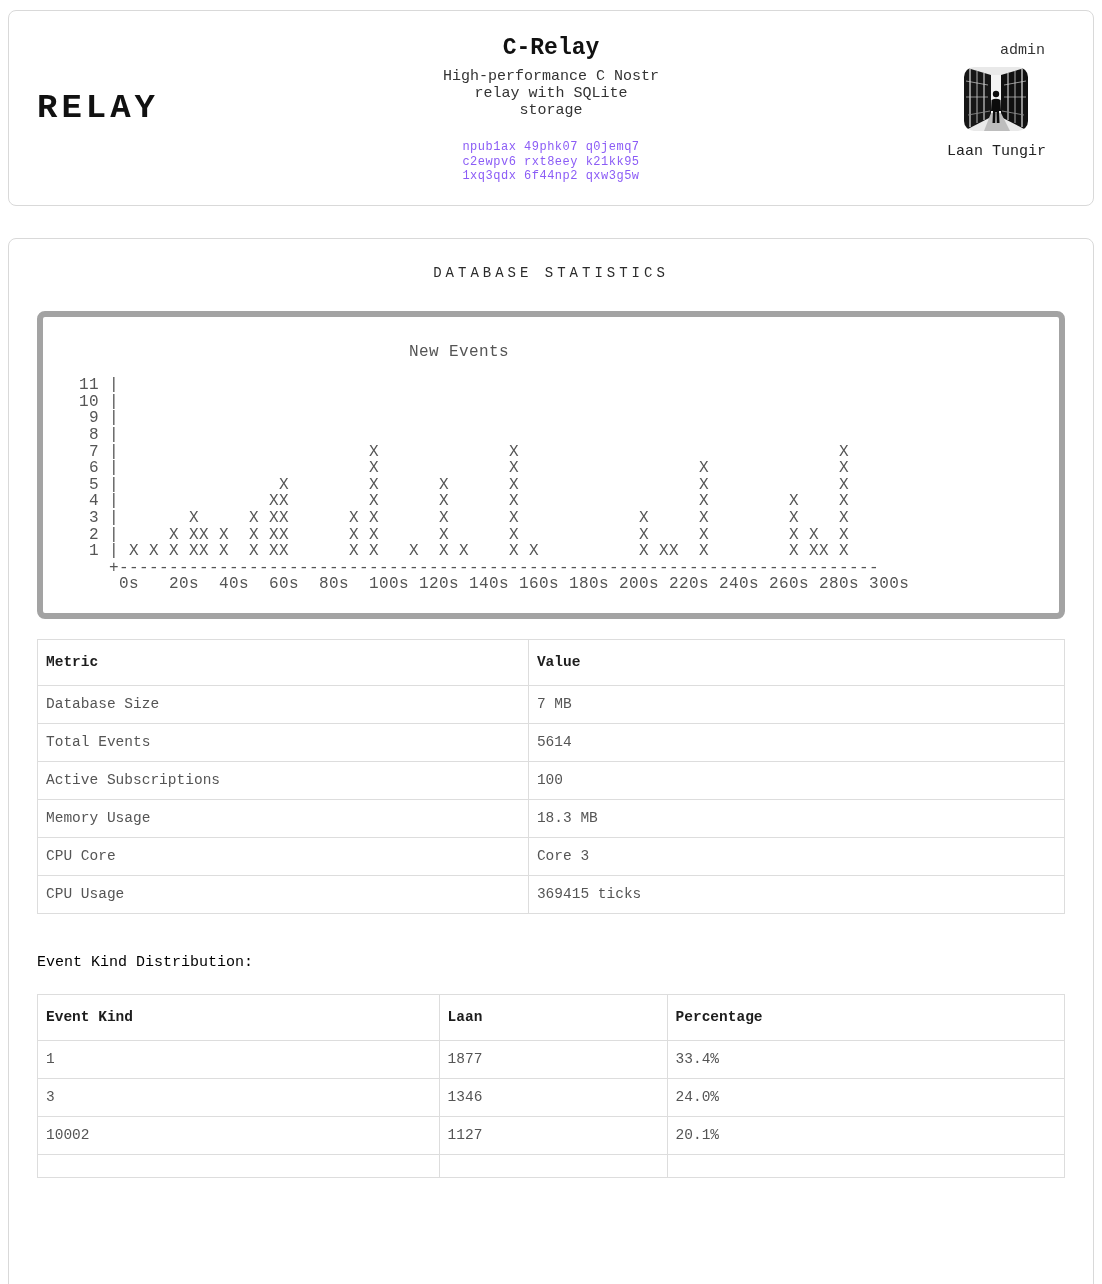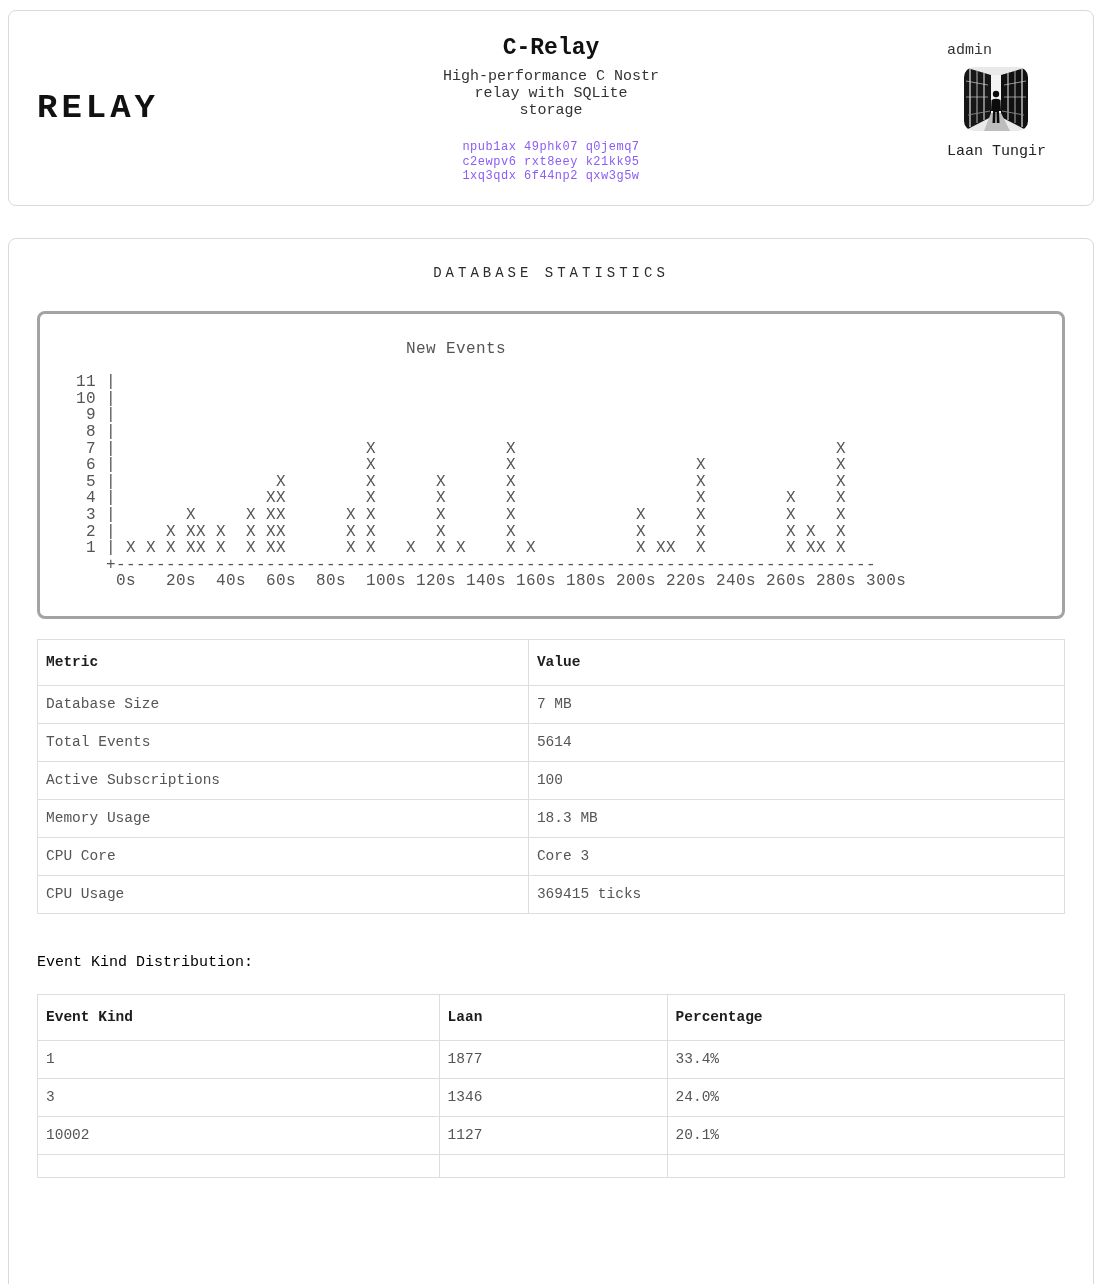--- a/index.html
+++ b/index.html
@@ -46,21 +46,21 @@
     font-weight: bold;
     color: #111;
     line-height: 26px;
   }
   .tagline { margin-top: 7px; font-size: 15px; line-height: 17px; color: #333; }
   .pubkey { margin-top: 21px; font-size: 12px; line-height: 14.5px; color: #8b5cf6; letter-spacing: 0.5px; }
   .admin-zone {
     position: absolute;
     right: 48px; top: 31px;
     width: 98px;
-    text-align: left;
+    text-align: right;
   }
   .admin-label { font-size: 15px; color: #333; }
   .avatar {
     width: 64px; height: 64px;
     margin: 8px auto 12px auto;
     border-radius: 10px;
     overflow: hidden;
     display: block;
   }
   .admin-name { font-size: 15px; color: #222; white-space: nowrap; }
@@ -69,21 +69,21 @@
   .stats-card { padding: 26px 28px 28px 28px; min-height: 1100px; }
   .section-title {
     margin: 0 0 30px 0;
     text-align: center;
     font-size: 14px;
     font-weight: normal;
     letter-spacing: 4px;
     color: #2b2b2b;
   }
   .chart-box {
-    border: 3px solid #a3a3a3;
+    border: 6px solid #a3a3a3;
     border-radius: 8px;
     height: 308px;
     overflow: hidden;
     margin-bottom: 20px;
   }
   .ascii-chart {
     margin: 0;
     padding: 27px 0 0 26px;
     font-family: "Liberation Mono", "DejaVu Sans Mono", monospace;
     font-size: 16px;

